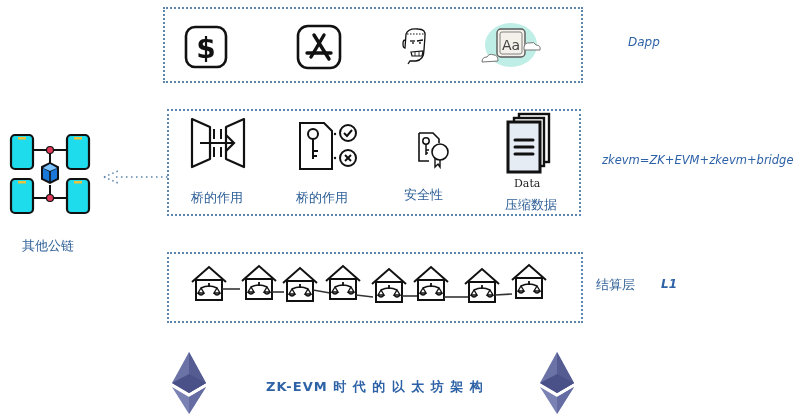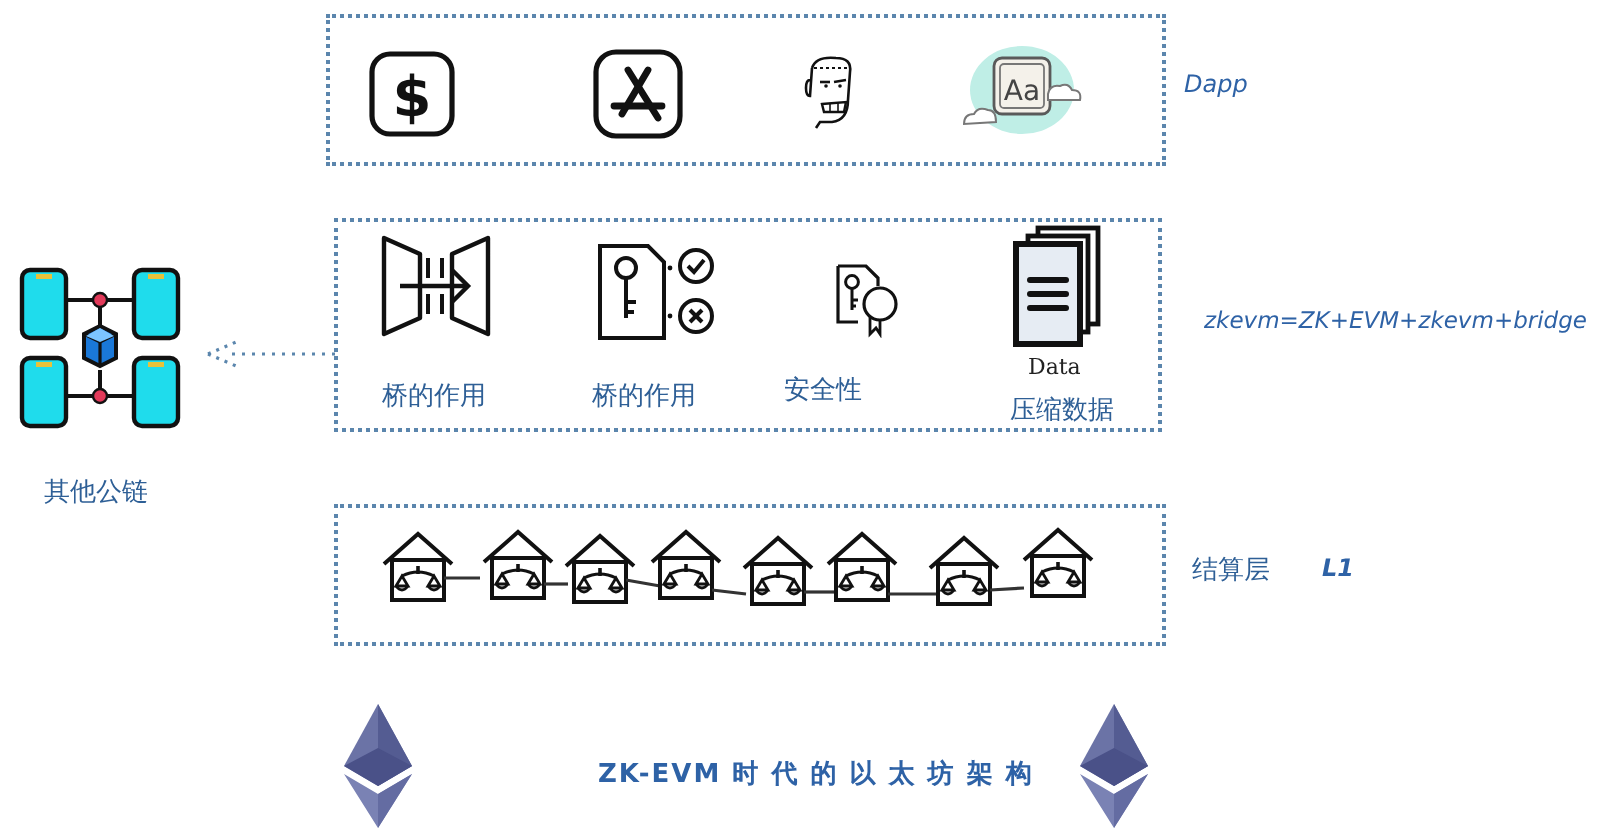--- a/index.html
+++ b/index.html
@@ -51,21 +51,21 @@
   <svg width="66" height="56" viewBox="0 0 66 56">
     <ellipse cx="33" cy="28" rx="26" ry="22" fill="#bfeee6"></ellipse>
     <rect x="19" y="12" width="28" height="28" rx="4" fill="#f4f1ea" stroke="#5a5a5a" stroke-width="1.4"></rect>
     <rect x="22" y="15" width="22" height="22" rx="2" fill="none" stroke="#777" stroke-width="0.9"></rect>
     <text x="33" y="33" text-anchor="middle" font-family="DejaVu Sans, sans-serif" font-size="14" fill="#444">Aa</text>
     <path d="M4 45 Q4 40 9 40 Q11 36 16 38 Q20 38 20 44 L4 45 Z" fill="#fff" stroke="#777" stroke-width="1"></path>
     <path d="M46 30 Q47 25 52 26 Q56 24 58 28 Q63 28 62 33 L46 33 Z" fill="#fff" stroke="#777" stroke-width="1"></path>
   </svg>
 </div>
 
-<div class="hand" style="left:592px; top:35px; font-size:12px;">Dapp</div>
+<div class="hand" style="left:628px; top:35px; font-size:12px;">Dapp</div>
 
 <div class="box" style="left:167px; top:109px; width:414px; height:107px;"></div>
 
 <div class="abs" style="left:190px; top:117px;">
   <svg width="56" height="52" viewBox="0 0 56 52">
     <path d="M2 2 L20 10 L20 42 L2 50 Z" fill="none" stroke="#111" stroke-width="2.2" stroke-linejoin="round"></path>
     <path d="M54 2 L36 10 L36 42 L54 50 Z" fill="none" stroke="#111" stroke-width="2.2" stroke-linejoin="round"></path>
     <line x1="24" y1="12" x2="24" y2="22" stroke="#111" stroke-width="2"></line>
     <line x1="24" y1="30" x2="24" y2="40" stroke="#111" stroke-width="2"></line>
     <line x1="31" y1="12" x2="31" y2="22" stroke="#111" stroke-width="2"></line>
@@ -99,21 +99,21 @@
     <path d="M2 2 L16 2 L22 8 L22 12" fill="none" stroke="#111" stroke-width="1.6"></path>
     <path d="M2 2 L2 30 L12 30" fill="none" stroke="#111" stroke-width="1.6"></path>
     <circle cx="9" cy="10" r="3.2" fill="none" stroke="#111" stroke-width="1.5"></circle>
     <line x1="9" y1="13" x2="9" y2="24" stroke="#111" stroke-width="1.5"></line>
     <line x1="9" y1="19" x2="12" y2="19" stroke="#111" stroke-width="1.5"></line>
     <line x1="9" y1="22" x2="11" y2="22" stroke="#111" stroke-width="1.5"></line>
     <circle cx="23" cy="21" r="8" fill="#fff" stroke="#111" stroke-width="1.6"></circle>
     <path d="M18 27 L18 36 L21 33 L23 36 L23 29" fill="none" stroke="#111" stroke-width="1.4"></path>
   </svg>
 </div>
-<div class="label-cn" style="left:392px; top:186px;text-align:right;">安全性</div>
+<div class="label-cn" style="left:404px; top:186px;text-align:right;">安全性</div>
 
 <div class="abs" style="left:505px; top:112px;">
   <svg width="48" height="62" viewBox="0 0 48 62">
     <rect x="14" y="2" width="30" height="48" fill="#fff" stroke="#111" stroke-width="2.4"></rect>
     <rect x="9" y="6" width="30" height="48" fill="#fff" stroke="#111" stroke-width="2.4"></rect>
     <rect x="3" y="10" width="32" height="50" fill="#e6ecf3" stroke="#111" stroke-width="3"></rect>
     <line x1="10" y1="28" x2="28" y2="28" stroke="#111" stroke-width="3" stroke-linecap="round"></line>
     <line x1="10" y1="35" x2="28" y2="35" stroke="#111" stroke-width="3" stroke-linecap="round"></line>
     <line x1="10" y1="42" x2="28" y2="42" stroke="#111" stroke-width="3" stroke-linecap="round"></line>
   </svg>
@@ -213,21 +213,21 @@
 <div class="abs" style="left:172px; top:352px;">
   <svg width="34" height="62" viewBox="0 0 34 62">
     <polygon points="17,0 0,31 17,41 34,31" fill="#6b73a6"></polygon>
     <polygon points="17,0 17,41 34,31" fill="#545c92"></polygon>
     <polygon points="17,22 0,31 17,41 34,31" fill="#4a5188"></polygon>
     <polygon points="0,35 17,45 34,35 17,62" fill="#7a82b4"></polygon>
     <polygon points="17,45 34,35 17,62" fill="#646ca2"></polygon>
   </svg>
 </div>
 
-<div class="hand" style="left:266px; top:378px; font-size:13px; font-style:normal; font-weight:bold; color:#2e62a6; letter-spacing:1px;margin-left:33px;">ZK-EVM 时 代 的 以 太 坊 架 构</div>
+<div class="hand" style="left:266px; top:378px; font-size:13px; font-style:normal; font-weight:bold; color:#2e62a6; letter-spacing:1px;">ZK-EVM 时 代 的 以 太 坊 架 构</div>
 
 <div class="abs" style="left:540px; top:352px;">
   <svg width="34" height="62" viewBox="0 0 34 62">
     <polygon points="17,0 0,31 17,41 34,31" fill="#6b73a6"></polygon>
     <polygon points="17,0 17,41 34,31" fill="#545c92"></polygon>
     <polygon points="17,22 0,31 17,41 34,31" fill="#4a5188"></polygon>
     <polygon points="0,35 17,45 34,35 17,62" fill="#7a82b4"></polygon>
     <polygon points="17,45 34,35 17,62" fill="#646ca2"></polygon>
   </svg>
 </div>

